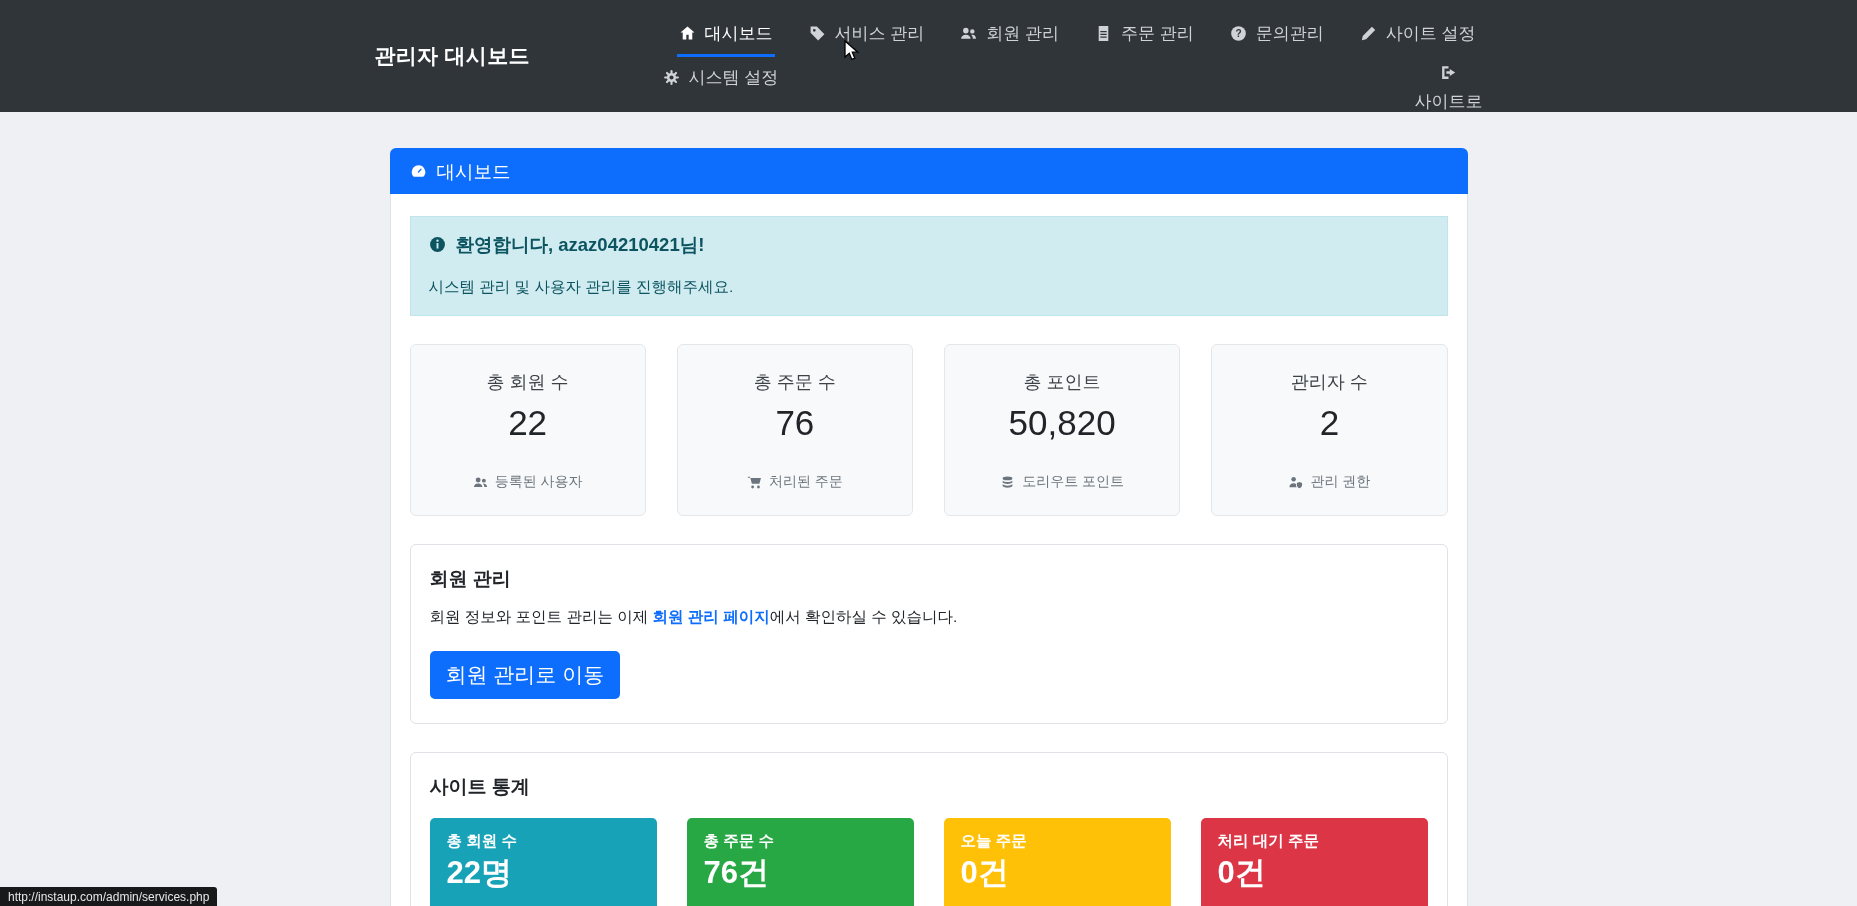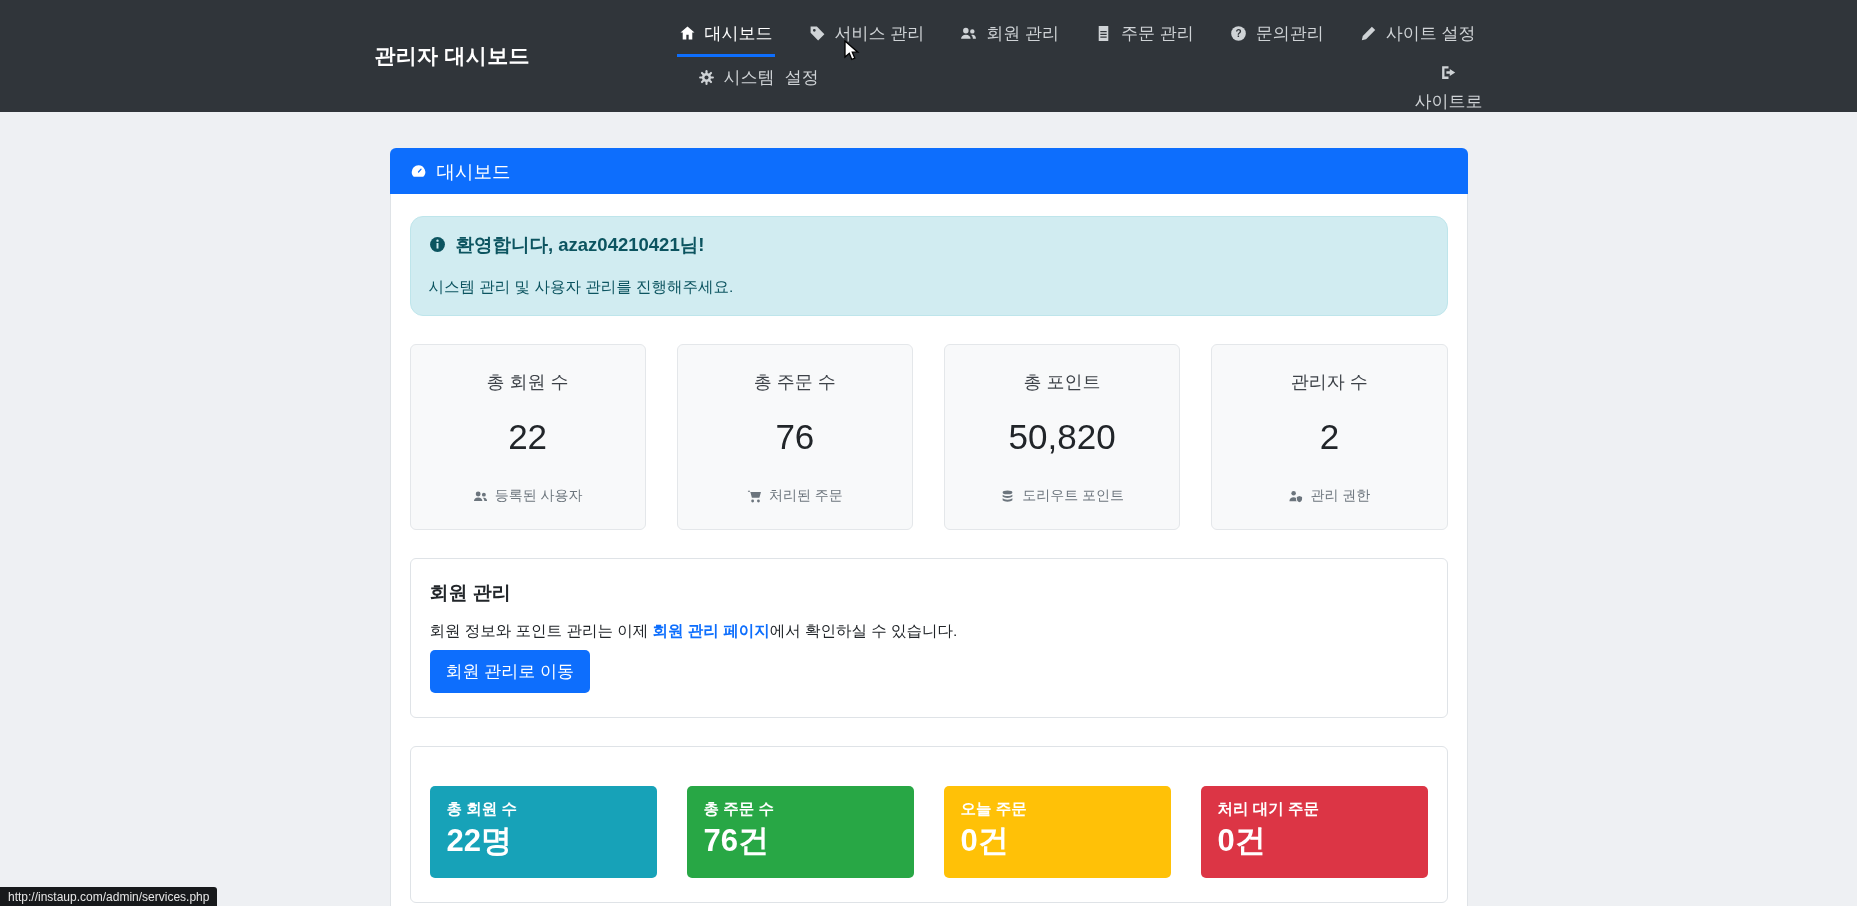--- a/index.html
+++ b/index.html
@@ -11,21 +11,21 @@
     color:#212529;
   }
   
   .navbar { background:#30353a; height:112px; position:relative; width:100%; }
   .nav-inner { max-width:1140px; margin:0 auto; height:100%; position:relative; }
   .brand {
     position:absolute; left:16px; top:50%; transform:translateY(-50%);
     color:#fff; font-size:21px; font-weight:bold; letter-spacing:.3px; cursor:pointer;
   }
   .menu-row1 { position:absolute; left:318px; top:18px; display:flex; gap:32px; align-items:flex-start; }
-  .menu-row2 { position:absolute; left:337px; top:62px; display:flex;font-family:Liberation Mono, monospace; }
+  .menu-row2 { position:absolute; left:302px; top:62px; display:flex; }
   .nav-item {
     display:inline-flex; align-items:center; gap:9px;
     color:#cfd3d6; font-size:17px; padding:4px 2px 9px; cursor:pointer; white-space:nowrap;
   }
   .nav-item.active { color:#fff; border-bottom:3px solid #0d6efd; }
   .site-link {
     position:absolute; right:16px; top:64px;
     display:inline-flex; align-items:center; gap:9px;
     color:#cfd3d6; font-size:17px; cursor:pointer;flex-direction:column;
   }
@@ -36,46 +36,46 @@
   .container { width:1078px; margin:36px auto 0; }
   .main-card-header {
     background:#0d6efd; color:#fff; height:46px; border-radius:6px 6px 0 0;
     display:flex; align-items:center; gap:10px; padding:0 20px; font-size:18.5px;
   }
   .main-card-body {
     background:#fff; border:1px solid #dfe3e7; border-top:none;
     padding:22px 19px 40px; border-radius:0 0 6px 6px;
   }
   .alert {
-    background:#d1ecf1; border:1px solid #bee5eb; border-radius:13px;
+    background:#d1ecf1; border:1px solid #bee5eb; border-radius:0;
     padding:15px 18px 17px; color:#0c5460;
   }
   .alert-title { font-size:18.5px; font-weight:bold; display:flex; align-items:center; gap:10px; }
   .alert-sub { font-size:15.5px; margin-top:20px; }
   .stats-row { display:flex; gap:31px; margin-top:28px; }
   .stat-card {
     flex:1; background:#f8f9fa; border:1px solid #e4e7ea; border-radius:6px;
     text-align:center; padding:25px 10px 24px;
   }
   .stat-title { font-size:18px; color:#3d4248; }
-  .stat-value { font-size:35px; color:#212529; margin-top:23px; }
+  .stat-value { font-size:35px; color:#212529; margin-top:9px; }
   .stat-caption {
     font-size:14px; color:#6c757d; margin-top:30px;
     display:flex; justify-content:center; align-items:center; gap:7px;
   }
   .section-card {
     border:1px solid #dfe3e7; border-radius:6px; background:#fff;
     margin-top:28px; padding:21px 19px 24px;
   }
   .section-title { font-size:19px; font-weight:bold; color:#212529; }
   .section-text { font-size:15.5px; margin-top:15px; }
   .inline-link { color:#0d6efd; font-weight:bold; text-decoration:none; cursor:pointer; }
   .primary-btn {
-    margin-top:8px; background:#0d6efd; color:#fff; border:none; border-radius:5px;
-    padding:10px 16px; font-size:17px; cursor:pointer;
+    margin-top:23px; background:#0d6efd; color:#fff; border:none; border-radius:5px;
+    padding:10px 16px; font-size:21px; cursor:pointer;
     font-family:"Liberation Sans","DejaVu Sans",sans-serif;
   }
   .boxes-row { display:flex; gap:30px; margin-top:18px; }
   .color-box { flex:1; border-radius:5px; padding:13px 17px 16px; color:#fff; }
   .box-title { font-size:15.5px; font-weight:bold; }
   .box-value { font-size:31px; font-weight:bold; }
   
   .status-bar {
     position:fixed; left:0; bottom:-6px; background:#17191b; color:#e6e6e6;
     font-size:12px; padding:3px 8px 8px; white-space:nowrap; z-index:40;
@@ -262,20 +262,21 @@
 
     <div class="section-card">
       <div class="section-title">회원 관리</div>
       <div class="section-text">
         <span>회원 정보와 포인트 관리는 이제 </span><a class="inline-link">회원 관리 페이지</a><span>에서 확인하실 수 있습니다.</span>
       </div>
       <button class="primary-btn">회원 관리로 이동</button>
     </div>
 
     <div class="section-card">
+      <div class="section-title">사이트 통계</div>
       <div class="boxes-row">
 
         <div class="color-box" style="background: rgb(23, 162, 184);">
           <div class="box-title">총 회원 수</div>
           <div class="box-value">22명</div>
         </div>
 
         <div class="color-box" style="background: rgb(40, 167, 69);">
           <div class="box-title">총 주문 수</div>
           <div class="box-value">76건</div>

